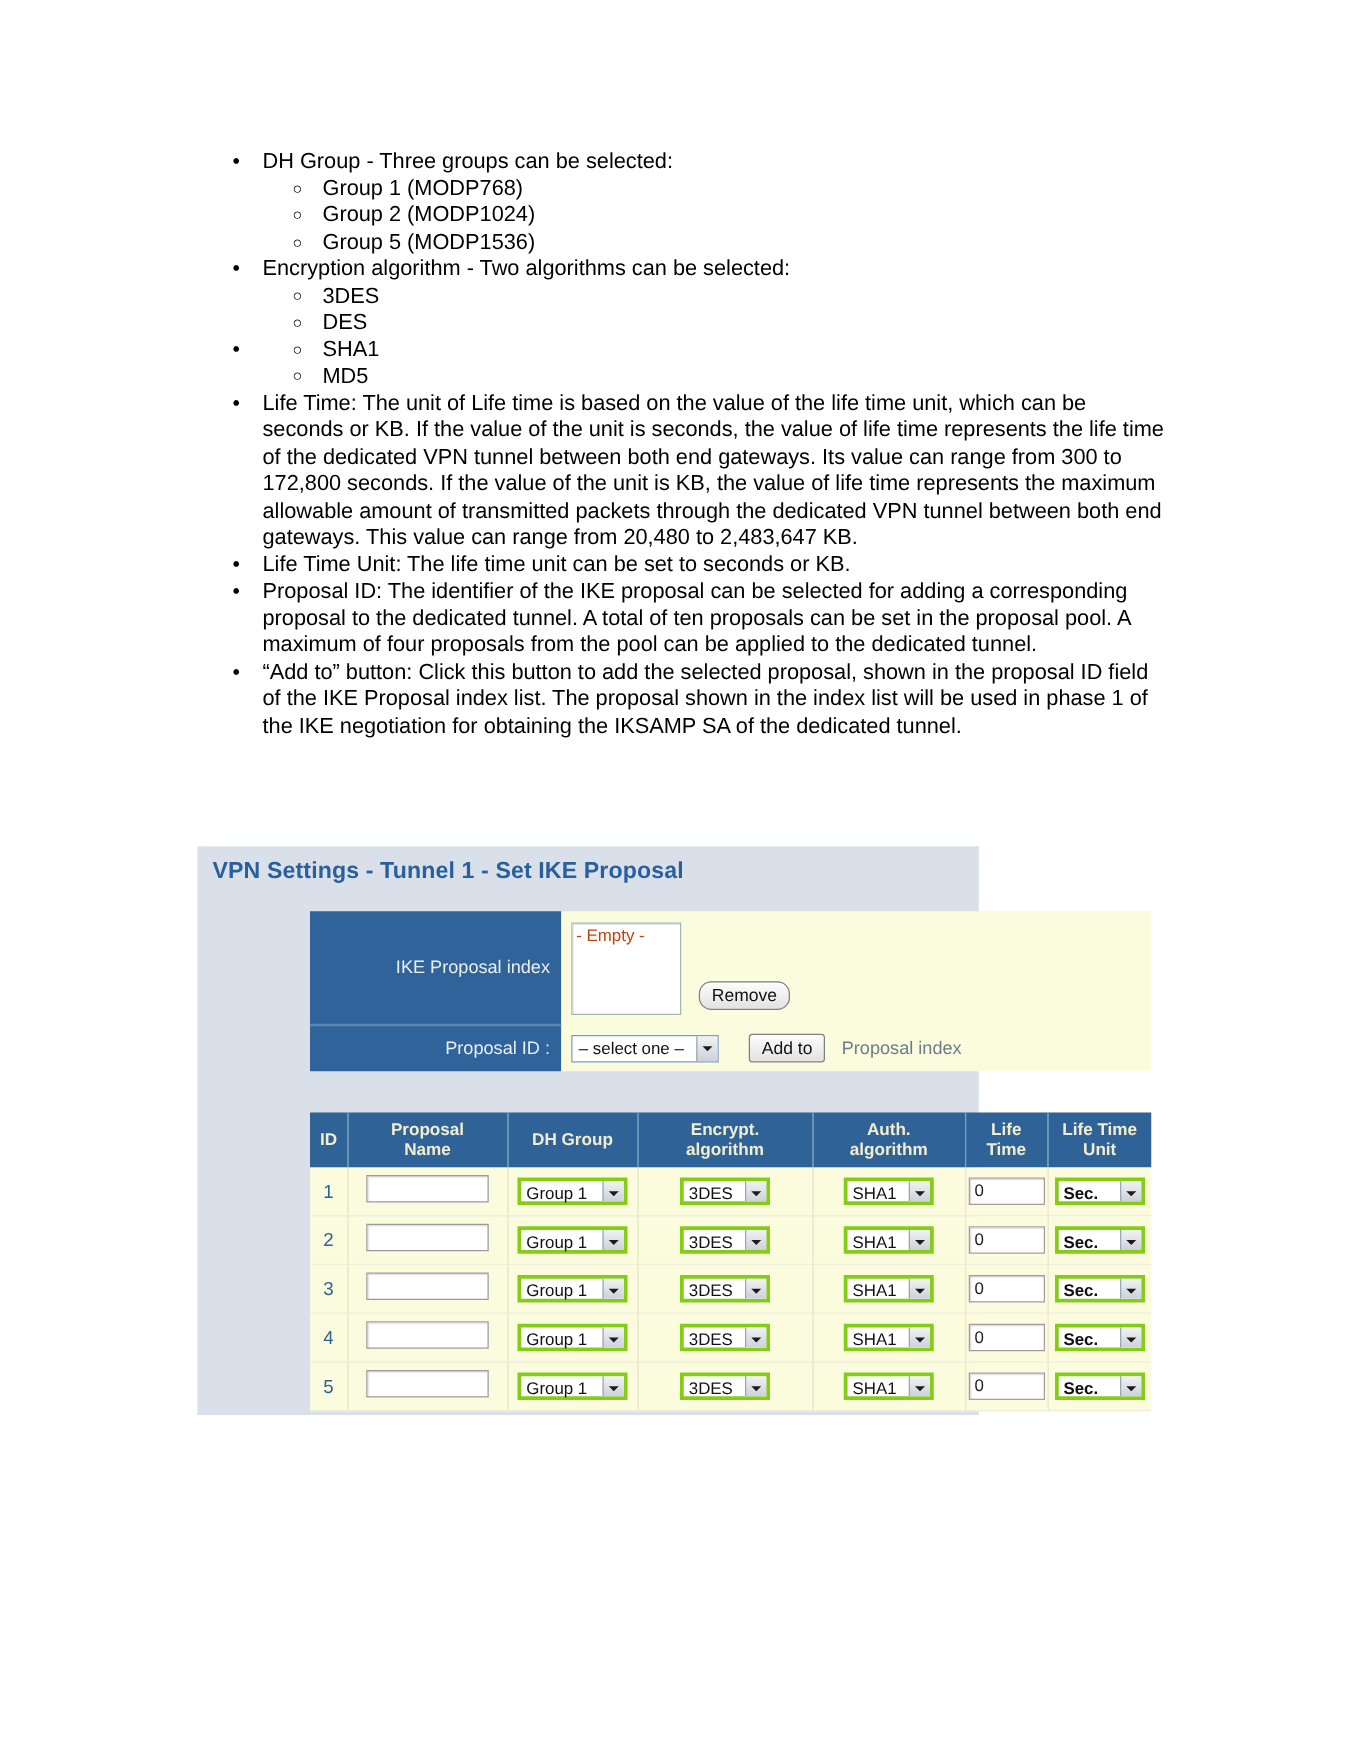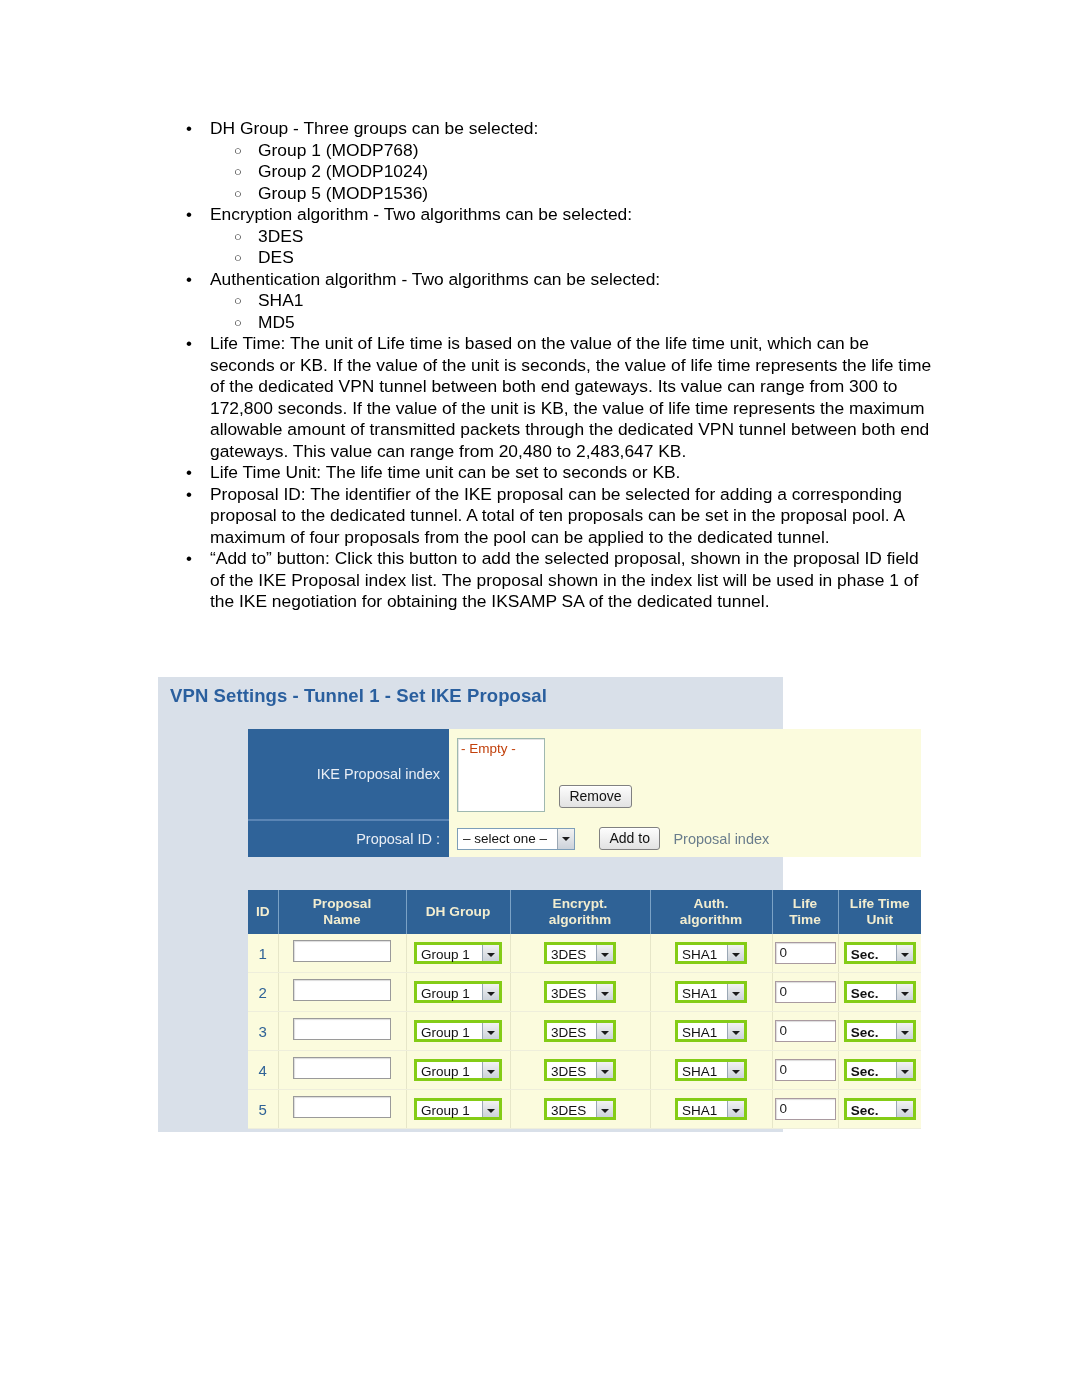--- a/index.html
+++ b/index.html
@@ -140,20 +140,21 @@
     border: 1px solid #808080;
     border-radius: 3px;
     padding: 2px 9px 3px 9px;
     box-shadow: inset 0 1px 0 #ffffff;
     line-height: 16px;
     white-space: nowrap;
   }
   .btn-remove {
     margin-left: 10px;
     margin-top: 44px;
+    border-radius: 10px;
   }
   .btn-addto {
     margin-left: 20px;
   }
   .select-one {
     display: inline-block;
     vertical-align: middle;
     position: relative;
     height: 22px;
     width: 118px;
@@ -306,21 +307,20 @@
       <li class="b1">
         <span class="bullet">•</span>
         <span class="para">Encryption algorithm - Two algorithms can be selected:</span>
         <ul class="lvl2">
           <li class="b2"><span class="bullet-o">○</span><span>3DES</span></li>
           <li class="b2"><span class="bullet-o">○</span><span>DES</span></li>
         </ul>
       </li>
       <li class="b1">
         <span class="bullet">•</span>
-        <span class="para">Authentication algorithm - Two algorithms can be selected:</span>
         <ul class="lvl2">
           <li class="b2"><span class="bullet-o">○</span><span>SHA1</span></li>
           <li class="b2"><span class="bullet-o">○</span><span>MD5</span></li>
         </ul>
       </li>
       <li class="b1">
         <span class="bullet">•</span>
         <span class="para">Life Time: The unit of Life time is based on the value of the life time unit, which can be seconds or KB. If the value of the unit is seconds, the value of life time represents the life time of the dedicated VPN tunnel between both end gateways. Its value can range from 300 to 172,800 seconds. If the value of the unit is KB, the value of life time represents the maximum allowable amount of transmitted packets through the dedicated VPN tunnel between both end gateways. This value can range from 20,480 to 2,483,647 KB.</span>
       </li>
       <li class="b1">

